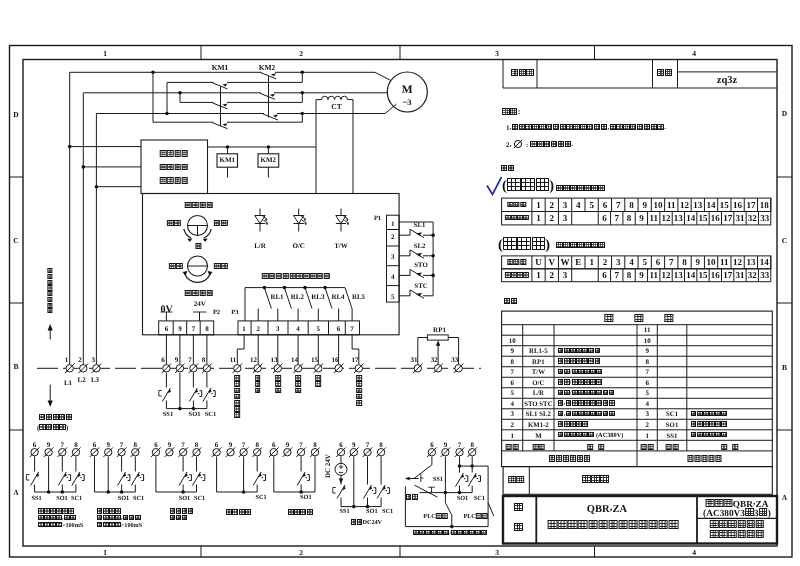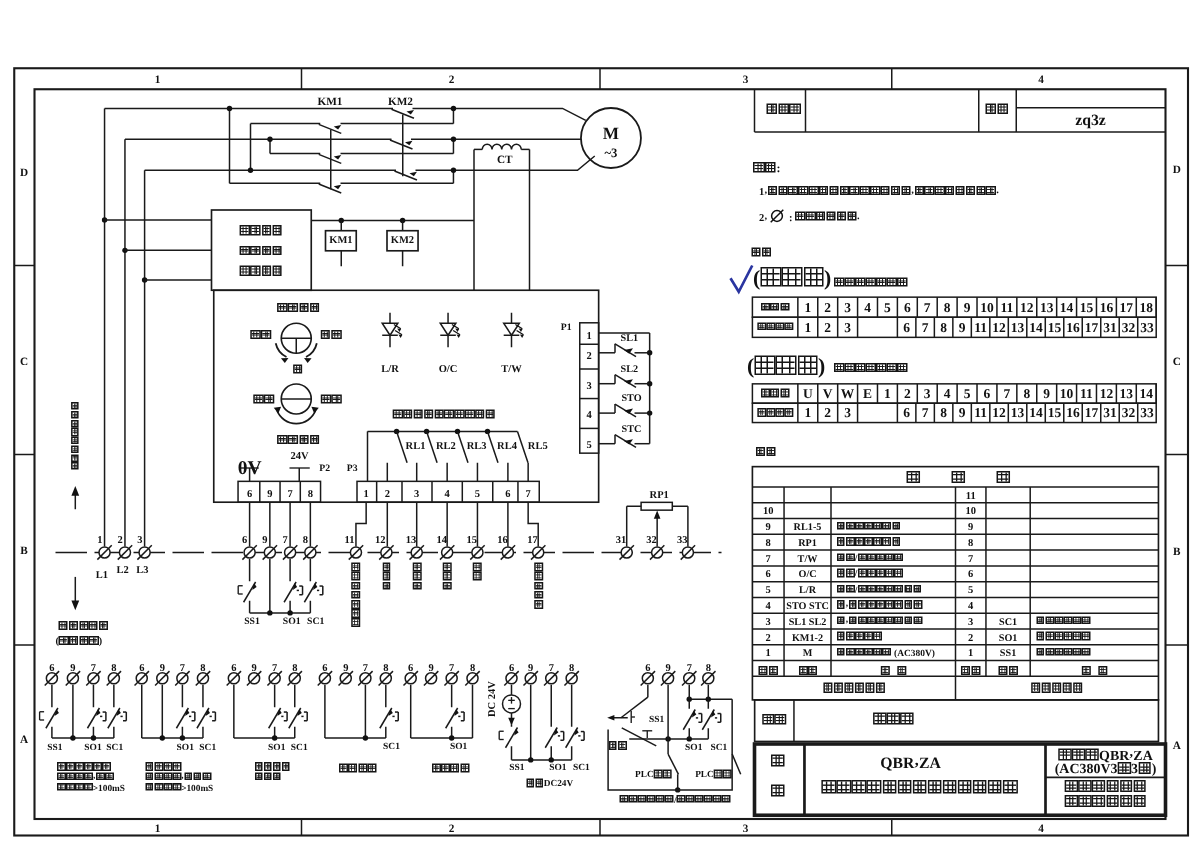--- a/index.html
+++ b/index.html
@@ -999,21 +999,21 @@
 <div class="t" style="left:341px;top:243.3px;font-size:7px;transform:translateX(-50%);">T/W</div>
 
 <div class="t" style="left:296px;top:272.8px;font-size:7px;transform:translateX(-50%);"><span class="g"></span><span class="g"></span><span class="g"></span><span class="g"></span><span class="g"></span><span class="g"></span><span class="g"></span><span class="g"></span><span class="g"></span><span class="g"></span></div>
 
 <div class="t" style="left:277px;top:293.5px;font-size:7px;transform:translateX(-50%);">RL1</div>
 <div class="t" style="left:297.3px;top:293.5px;font-size:7px;transform:translateX(-50%);">RL2</div>
 <div class="t" style="left:317.8px;top:293.5px;font-size:7px;transform:translateX(-50%);">RL3</div>
 <div class="t" style="left:338px;top:293.5px;font-size:7px;transform:translateX(-50%);">RL4</div>
 <div class="t" style="left:358.5px;top:293.5px;font-size:7px;transform:translateX(-50%);">RL5</div>
 
-<div class="t" style="left:166.5px;top:304.5px;font-size:13px;transform:translateX(-50%);">0V</div>
+<div class="t" style="left:166.5px;top:304.5px;font-size:10px;transform:translateX(-50%);">0V</div>
 <div class="t" style="left:199.7px;top:301px;font-size:7px;transform:translateX(-50%);">24V</div>
 
 <div class="t" style="left:377.5px;top:215.5px;font-size:6.5px;transform:translateX(-50%);">P1</div>
 <div class="t" style="left:216.5px;top:310px;font-size:6.5px;transform:translateX(-50%);">P2</div>
 <div class="t" style="left:234.8px;top:310px;font-size:6.5px;transform:translateX(-50%);">P3</div>
 
 <div class="t" style="left:419.5px;top:222px;font-size:6.8px;transform:translateX(-50%);">SL1</div>
 <div class="t" style="left:419.5px;top:242.6px;font-size:6.8px;transform:translateX(-50%);">SL2</div>
 <div class="t" style="left:421px;top:262.4px;font-size:6.8px;transform:translateX(-50%);">STO</div>
 <div class="t" style="left:421px;top:283px;font-size:6.8px;transform:translateX(-50%);">STC</div>

